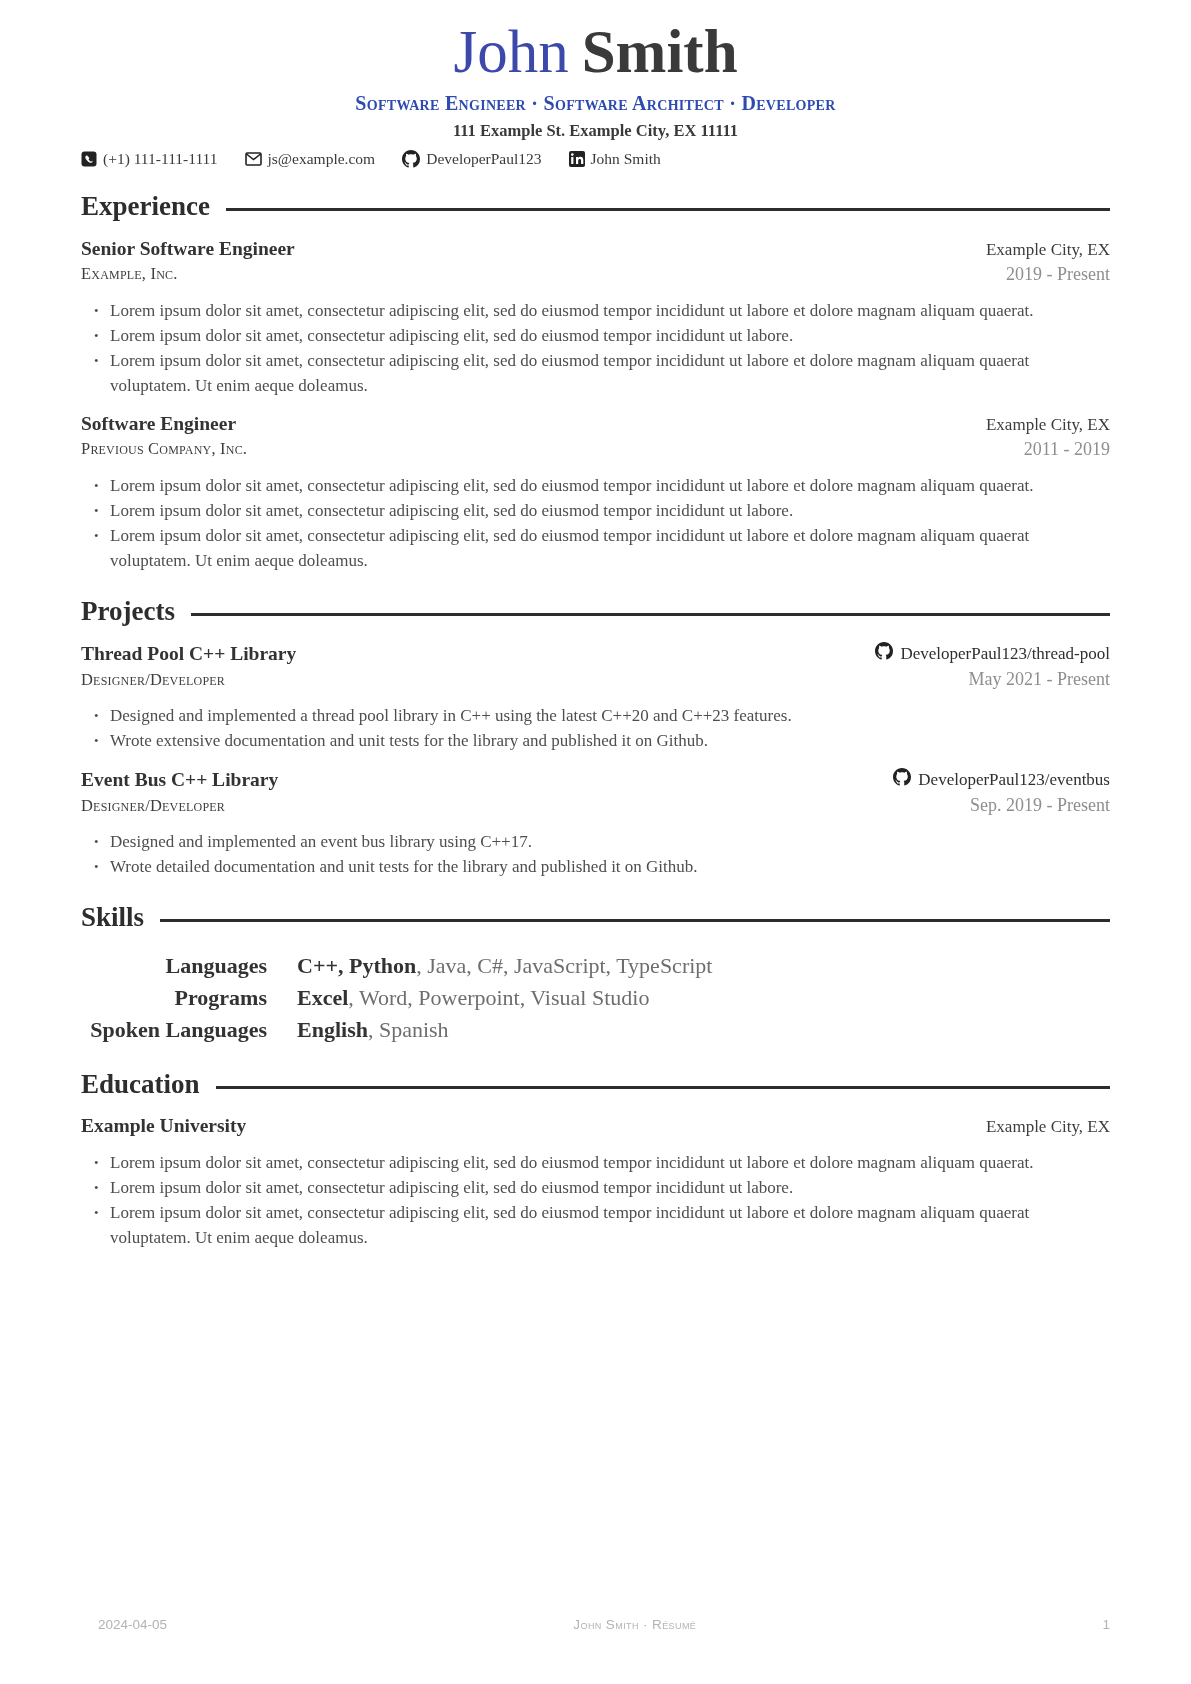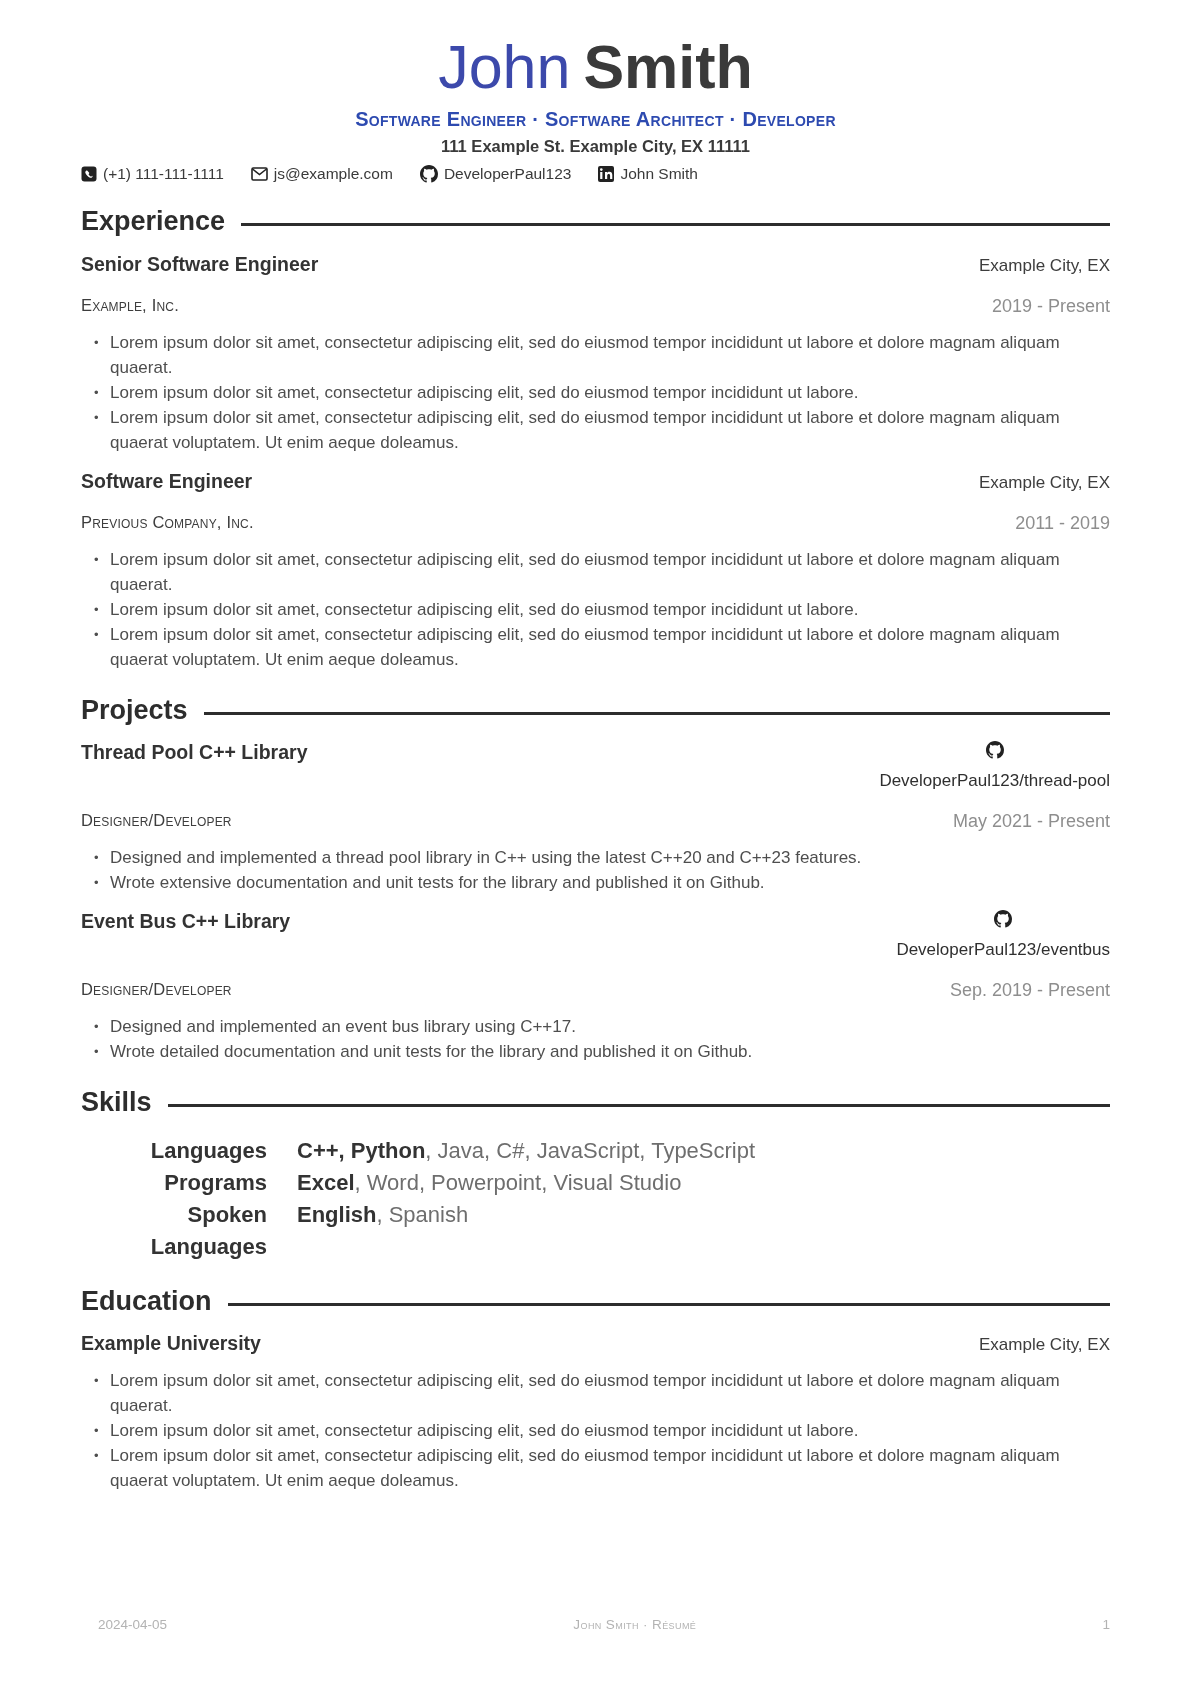--- a/index.html
+++ b/index.html
@@ -5,21 +5,21 @@
   * { margin:0; padding:0; box-sizing:border-box; }
   html,body { background:#e8e8e8; }
   .page {
     position:relative;
     width:1191px; height:1684px;
     margin:0 auto;
     background:#ffffff;
     font-family:"Liberation Sans","DejaVu Sans",sans-serif;
     overflow:hidden;
   }
-  .content { padding:36px 81px 0 81px; }
+  .content { padding:20px 81px 0 81px;font-family:Liberation Serif, serif; }
 
   
   .name { text-align:center; font-size:61px; line-height:1.04; white-space:nowrap; }
   .name .first { color:var(--accent-name,#3c49ab); font-weight:300; }
   .name .last  { color:#3a3a3a; font-weight:700; margin-left:13px; }
   .tagline {
     text-align:center; margin-top:9px;
     font-variant:small-caps; font-weight:600; letter-spacing:.3px;
     font-size:20px; color:var(--accent-tagline,#2d4ab0);
   }
@@ -33,24 +33,24 @@
 
   
   .section-head { display:flex; align-items:flex-start; margin-top:22px; }
   .section-title { font-size:27px; font-weight:700; color:#2d2d2d; white-space:nowrap; line-height:1.2; }
   .section-rule { flex:1; height:3px; background:#2d2d2d; margin-left:16px; margin-top:18px; }
 
   .entry { margin-top:15px; }
   .erow1 { display:flex; justify-content:space-between; align-items:baseline; }
   .etitle { font-size:19.5px; font-weight:700; color:#333333; }
   .eloc   { font-size:17px; color:#3d3d3d; }
-  .erow2  { display:flex; justify-content:space-between; align-items:flex-start; margin-top:20px; }
+  .erow2  { display:flex; justify-content:space-between; align-items:center; margin-top:4px; }
   .esub   { font-variant:small-caps; font-size:16.5px; color:#3d3d3d; letter-spacing:.2px; }
   .edate  { font-size:18px; color:var(--muted,#8e8e8e); }
-  .repo   { display:flex; align-items:center; gap:7px; font-size:17px; color:#2f2f2f;flex-direction:column; }
+  .repo   { display:flex; align-items:center; gap:7px; font-size:17px; color:#2f2f2f; }
 
   .bullets { list-style:none; margin:13px 0 0 12px; padding:0; }
   .bullets li {
     position:relative; padding-left:17px;
     font-size:17px; line-height:25px; color:var(--body,#4e4e4e);
   }
   .bullets li::before {
     content:"•"; position:absolute; left:1px; top:0;
     font-size:13px; line-height:25px; color:var(--body,#4e4e4e);
   }

